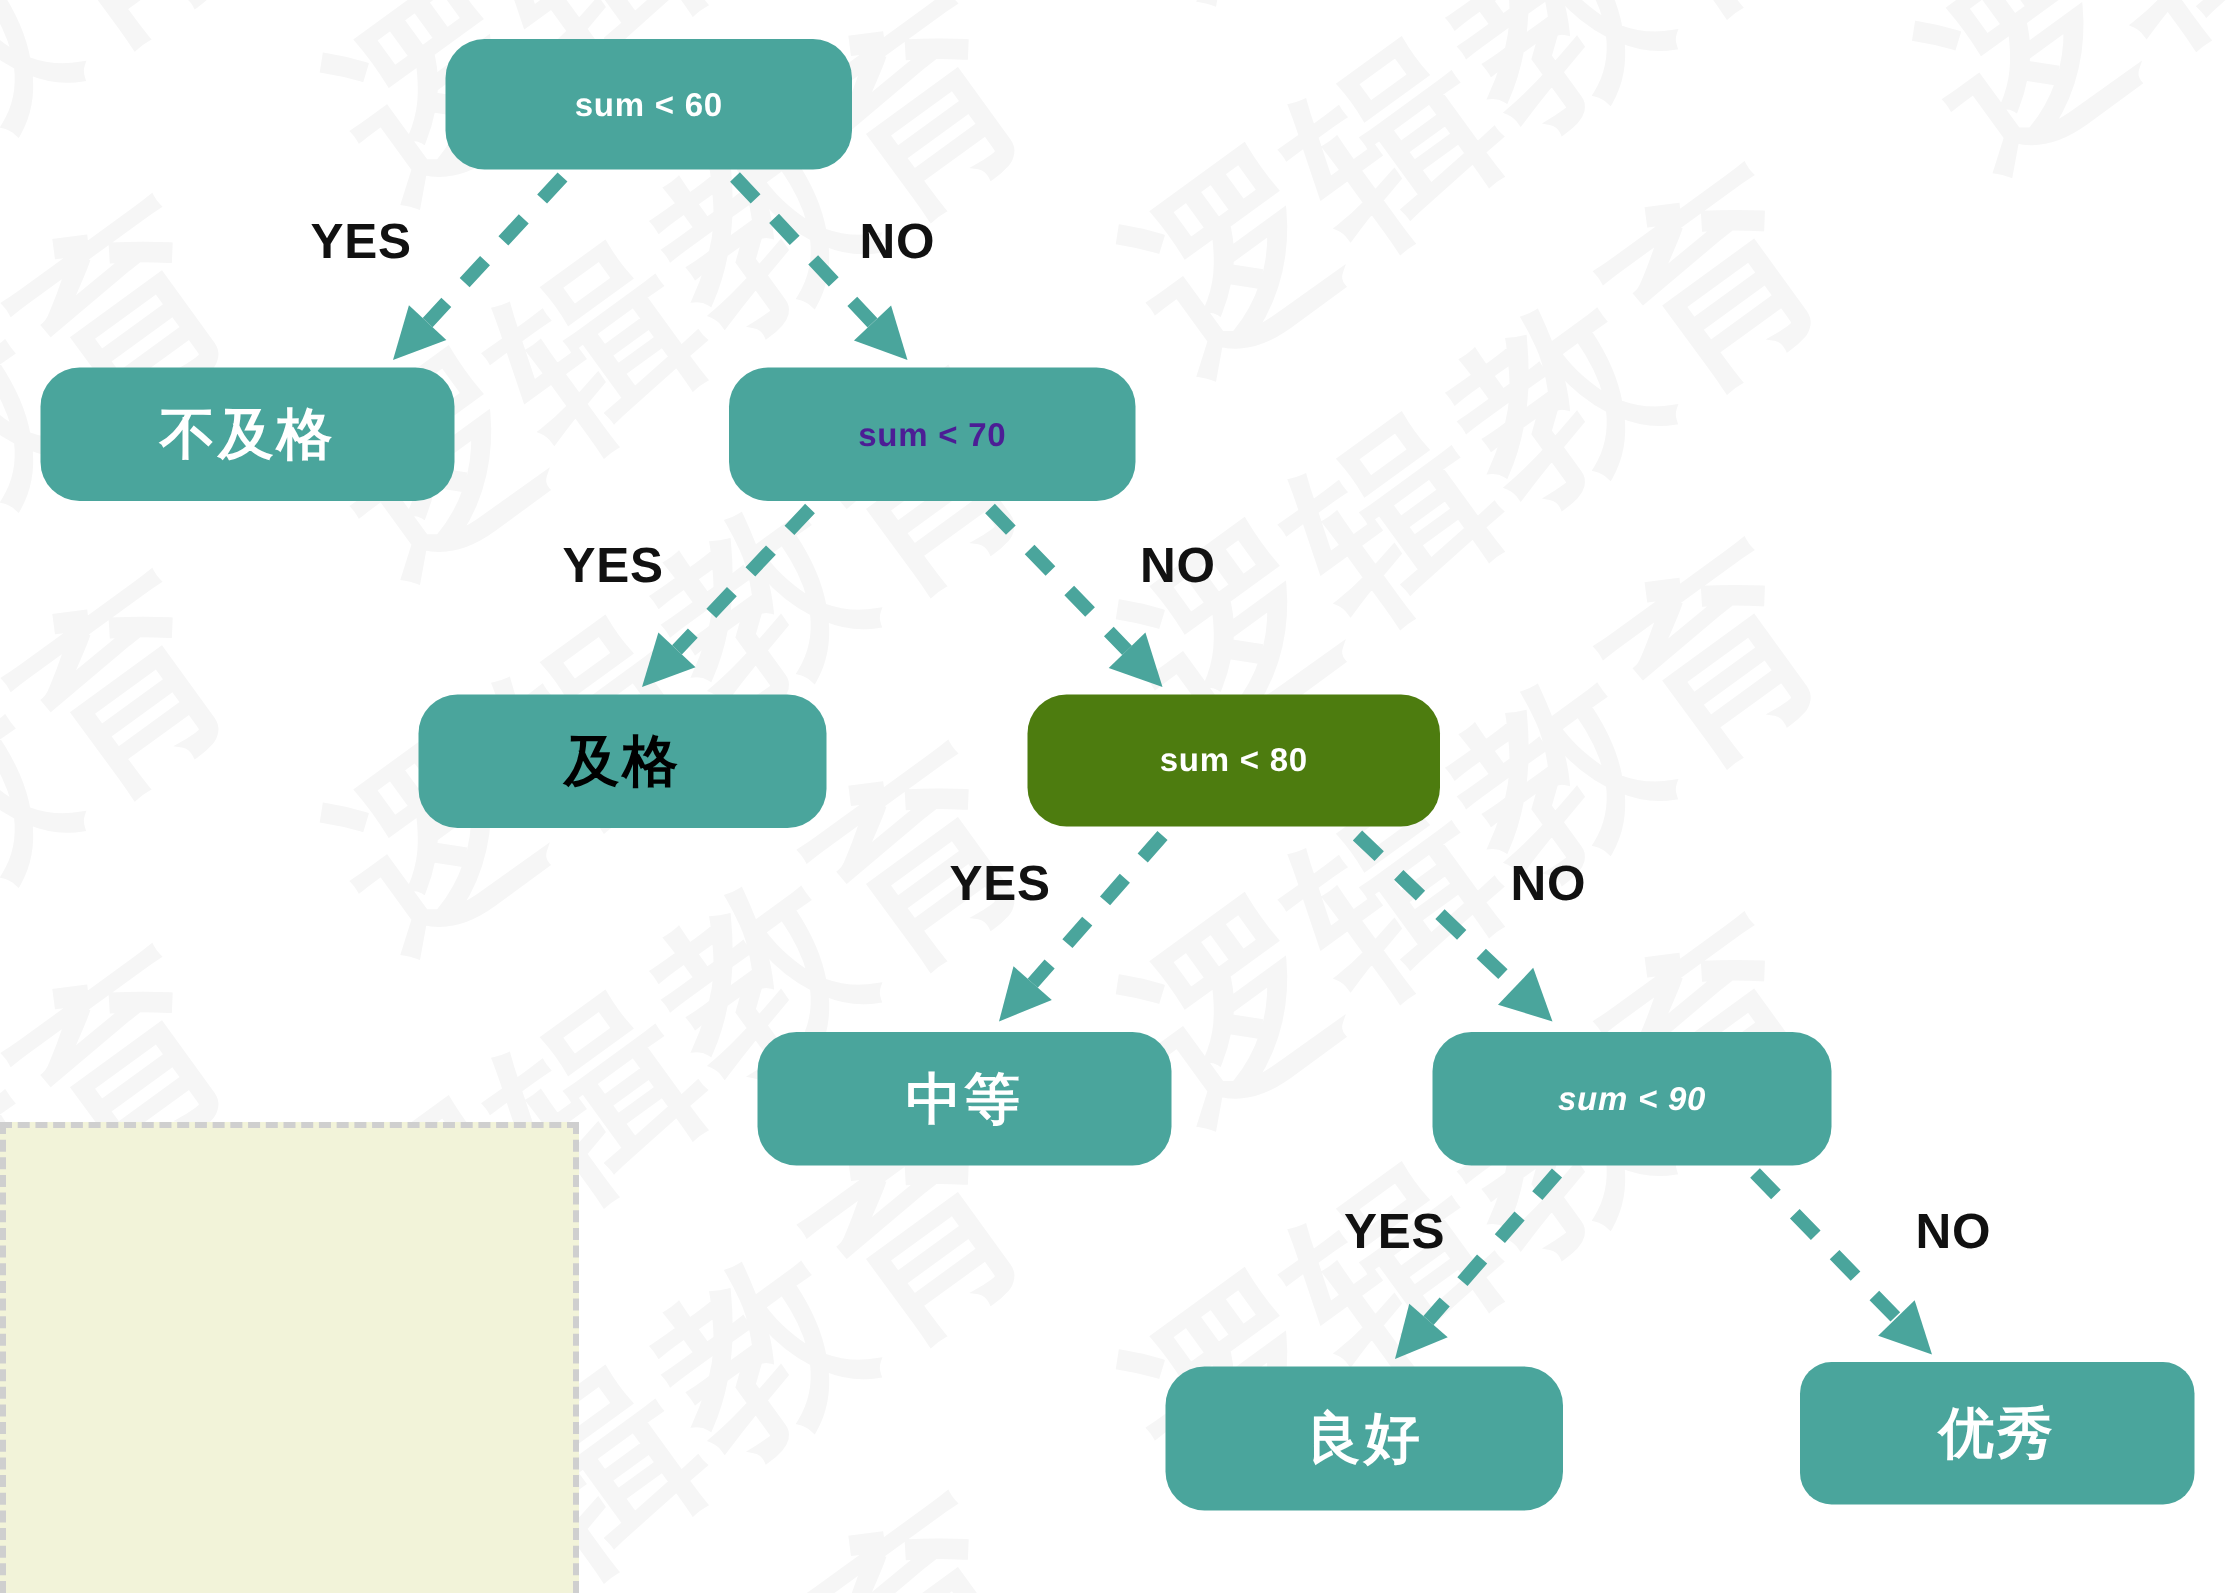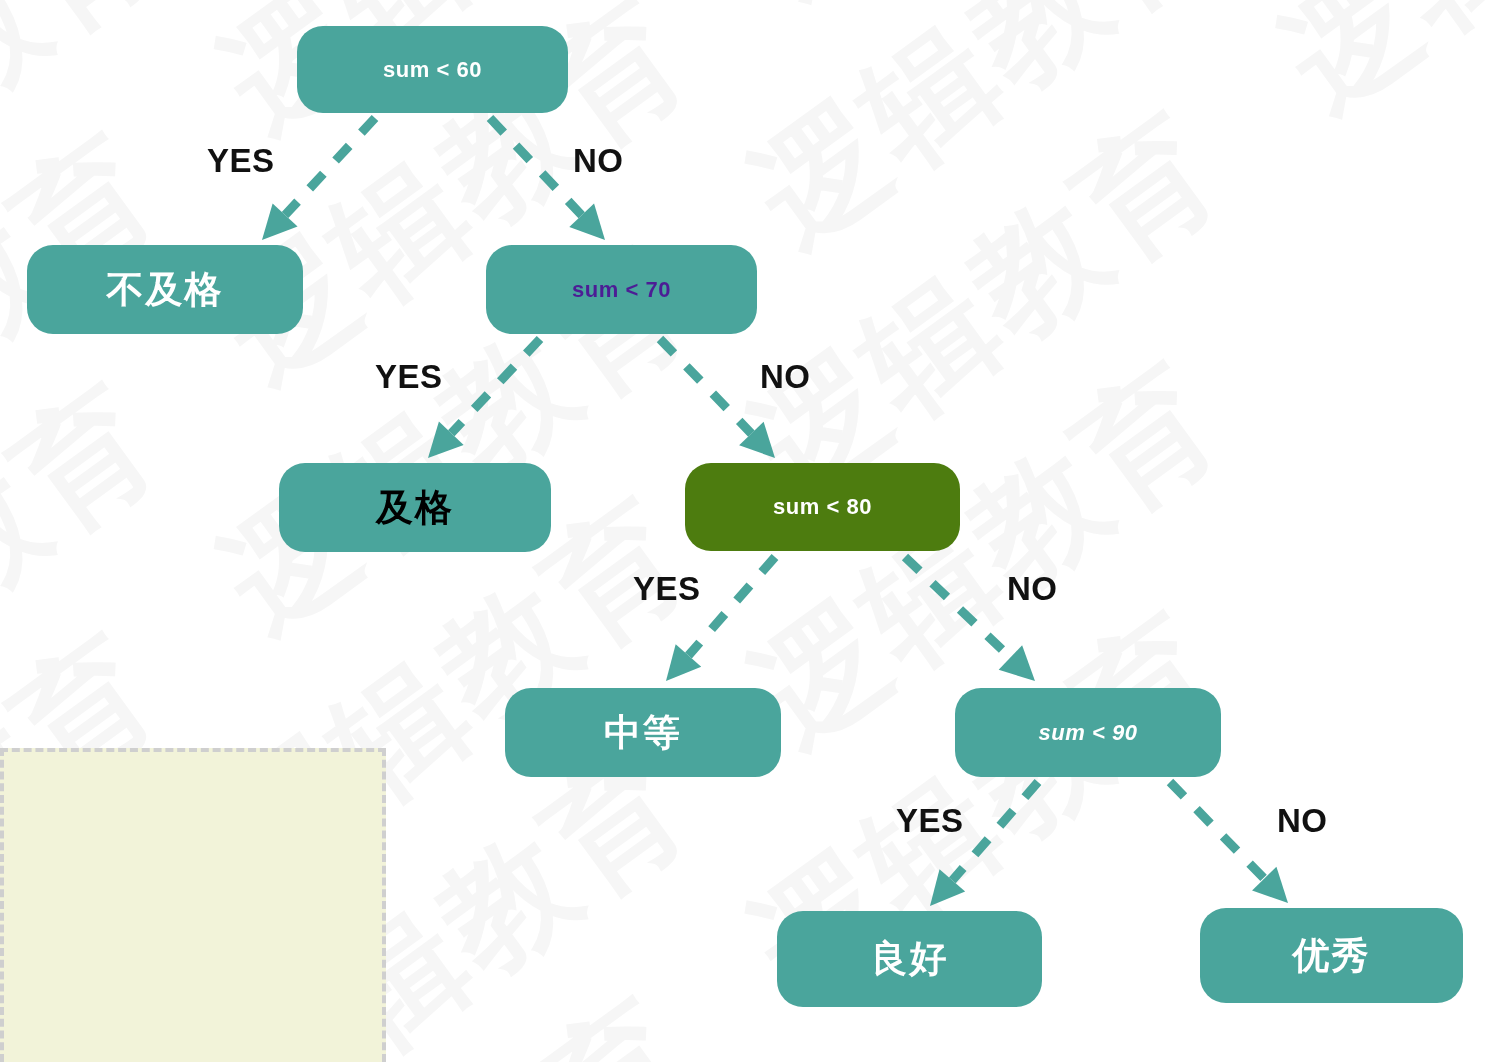--- a/index.html
+++ b/index.html
@@ -169,21 +169,21 @@
       </div>
       <div class="node leaf" style="left: 505px; top: 688px; width: 276px; height: 89px; background: rgb(74, 165, 156); color: rgb(255, 255, 255);">
         <span class="node-label">中等</span>
       </div>
       <div class="node cond" style="left: 955px; top: 688px; width: 266px; height: 89px; background: rgb(74, 165, 156); color: rgb(255, 255, 255); font-style: italic;">
         <span class="node-label">sum &lt; 90</span>
       </div>
       <div class="node leaf" style="left: 777px; top: 911px; width: 265px; height: 96px; background: rgb(74, 165, 156); color: rgb(255, 255, 255);">
         <span class="node-label">良好</span>
       </div>
-      <div class="node leaf" style="left: 1200px; top: 908px; width: 263px; height: 95px; background: rgb(74, 165, 156); color: rgb(255, 255, 255);">
+      <div class="node leaf" style="left: 1200px; top: 908px; width: 263px; height: 95px; background: rgb(74, 165, 156); color: rgb(255, 255, 255); border-radius: 21px;">
         <span class="node-label">优秀</span>
       </div>
     </div>
   <div id="labels-root">
       <div class="edge-label" style="left: 207px; top: 142px; color: rgb(17, 17, 17);">YES</div>
       <div class="edge-label" style="left: 573px; top: 142px; color: rgb(17, 17, 17);">NO</div>
       <div class="edge-label" style="left: 375px; top: 358px; color: rgb(17, 17, 17);">YES</div>
       <div class="edge-label" style="left: 760px; top: 358px; color: rgb(17, 17, 17);">NO</div>
       <div class="edge-label" style="left: 633px; top: 570px; color: rgb(17, 17, 17);">YES</div>
       <div class="edge-label" style="left: 1007px; top: 570px; color: rgb(17, 17, 17);">NO</div>

